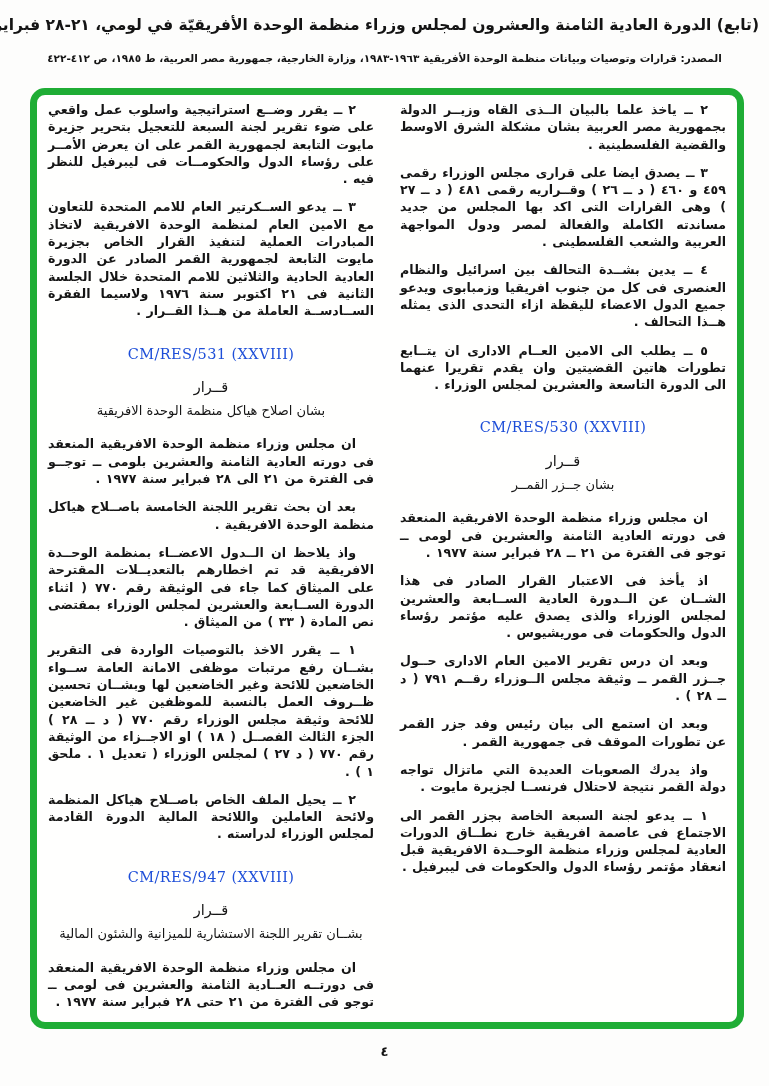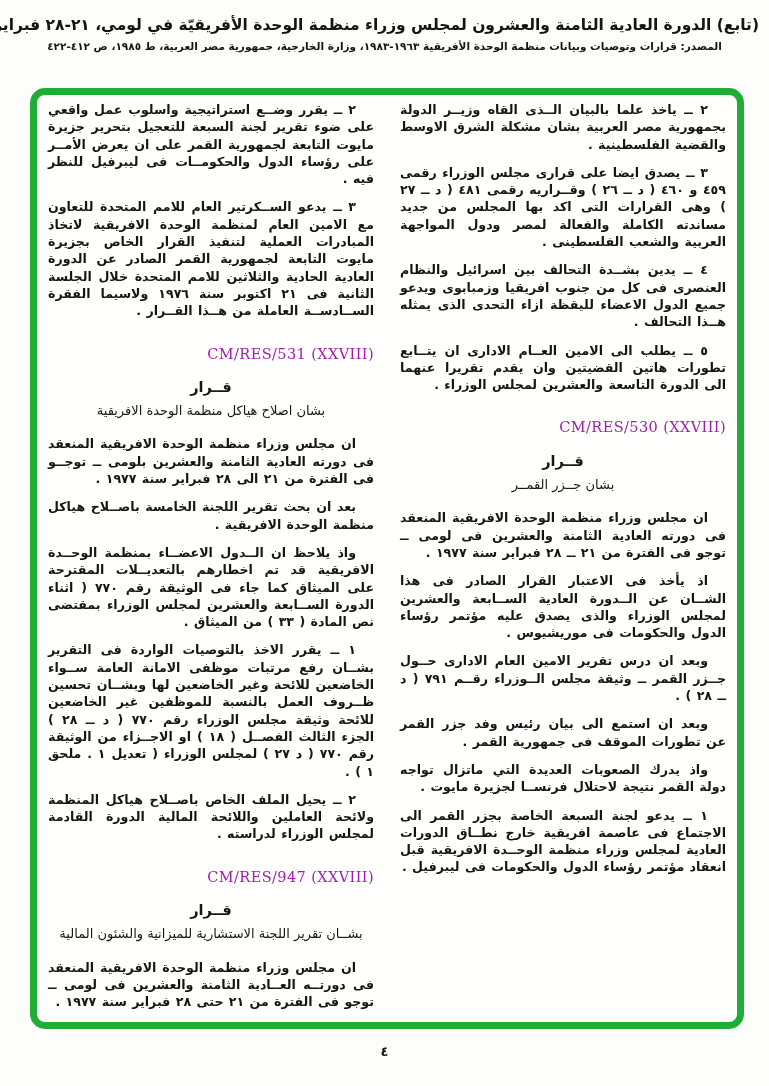--- a/index.html
+++ b/index.html
@@ -22,21 +22,21 @@
     direction: rtl;
     text-align: center;
   }
   .doc-header .line1 {
     font-size: 15.5px;
     font-weight: bold;
     letter-spacing: 0px;
     white-space: nowrap;
   }
   .doc-header .line2 {
-    margin-top: 6px;
+    margin-top: 18px;
     font-size: 10.5px;
     font-weight: bold;
     white-space: nowrap;
   }
   
   .green-frame {
     position: absolute;
     left: 30px; top: 88px;
     width: 714px; height: 941px;
     box-sizing: border-box;
@@ -64,31 +64,31 @@
     line-height: 17.3px;
     color: #151515;
   }
   .para {
     margin: 0 0 11px 0;
     text-indent: 18px;
     word-spacing: 1px;
   }
   .ref {
     direction: ltr;
-    text-align: right;
+    text-align: center;
     font-family: "DejaVu Serif", serif;
     font-weight: normal;
     font-size: 14.5px;
     letter-spacing: 0.4px;
     margin: 26px 0 8px 0;
-    color: #a21caf;
+    color: #1d4ed8;
   }
   .decision-heading {
     text-align: center;
-    font-weight: bold;
+    font-weight: normal;
     font-size: 14.5px;
     margin: 16px 0 6px 0;
   }
   .decision-subject {
     text-align: center;
     font-weight: normal;
     font-size: 13px;
     margin: 0 0 16px 0;
   }
   .page-number {

